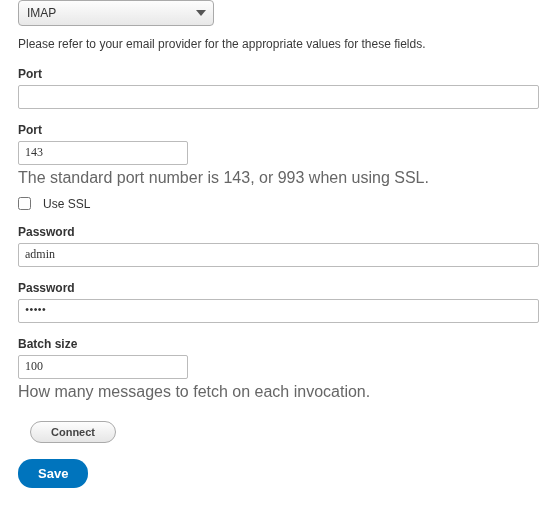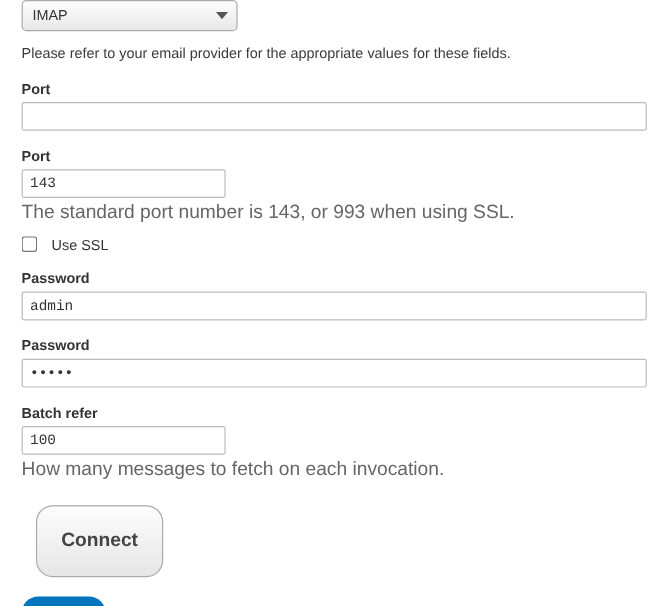--- a/index.html
+++ b/index.html
@@ -15,21 +15,21 @@
     label.field-label {
       display: block;
       font-weight: bold;
       color: #333;
       margin-bottom: 4px;
       font-size: 12px;
     }
     .required { color: #d00; font-weight: normal; }
     .select-wrap {
       position: relative;
-      width: 180px;
+      width: 196px;
       height: 26px;
     }
     .select-wrap select {
       width: 100%;
       height: 26px;
       border: 1px solid #aaa;
       border-radius: 4px;
       background: linear-gradient(#fdfdfd, #e8e8e8);
       padding: 0 24px 0 8px;
       font-family: inherit;
@@ -54,21 +54,21 @@
     }
     .desc {
       color: #666;
       font-size: 16px;
       margin-top: 4px;
     }
     input[type="text"], input[type="password"] {
       border: 1px solid #bbb;
       border-radius: 2px;
       padding: 4px 6px;
-      font-family: Liberation Mono, monospace;
+      font-family: Liberation Serif, serif;
       font-size: 12px;
       color: #333;
       height: 24px;
       background: #fff;
     }
     .w-full { width: 100%; }
     .w-170 { width: 170px; }
     .autofill { background: #faffbd; }
     .checkbox-row {
       display: flex;
@@ -76,23 +76,23 @@
       gap: 12px;
       margin: 10px 0 14px 0;
     }
     .checkbox-row input { width: 13px; height: 13px; }
     .section-gap { margin-top: 14px; }
     .btn-connect {
       display: inline-block;
       border: 1px solid #aaa;
       border-radius: 14px;
       background: linear-gradient(#fdfdfd, #e6e6e6);
-      padding: 20px 20px;
+      padding: 4px 20px;
       font-family: inherit;
-      font-size: 16px;
+      font-size: 11px;
       font-weight: bold;
       color: #444;
       cursor: pointer;
       margin: 12px 0 10px 12px;
     }
     .btn-save {
       display: inline-block;
       border: none;
       border-radius: 14px;
       background: #0074bd;
@@ -152,21 +152,21 @@
 </div>
 
 
 <div class="field section-gap">
   <label class="field-label">Password</label>
   <input type="text" class="w-full autofill" value="•••••" style="">
 </div>
 
 
 <div class="field section-gap">
-  <label class="field-label">Batch refer</label>
+  <label class="field-label">Batch size</label>
   <input type="text" class="w-170" value="100" style="">
   <div class="desc">How many messages to fetch on each invocation.</div>
 </div>
 
 <button class="btn-connect">Connect</button>
 <br>
 <button class="btn-save">Save</button>
 
 
 

